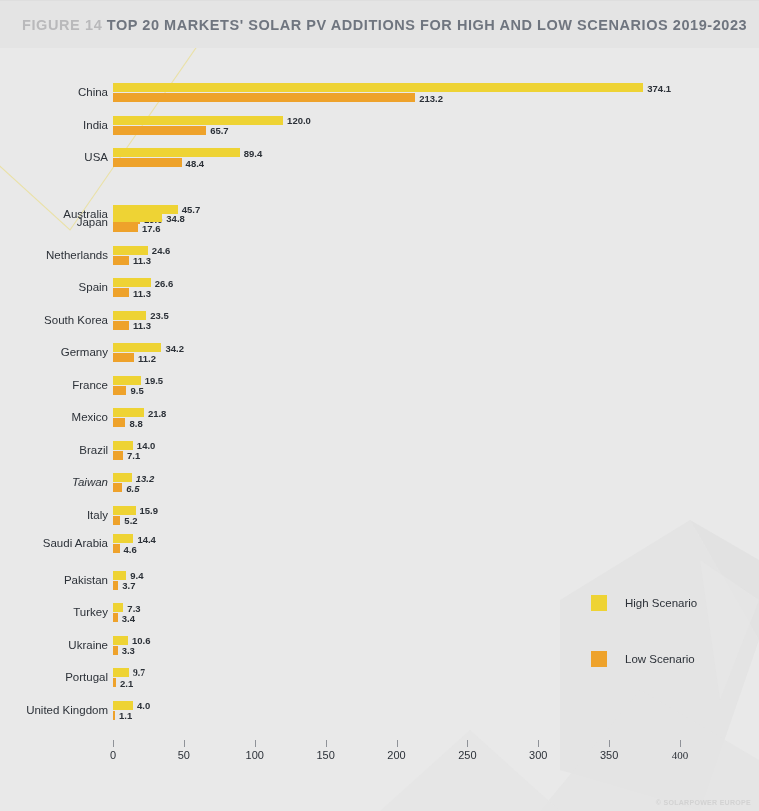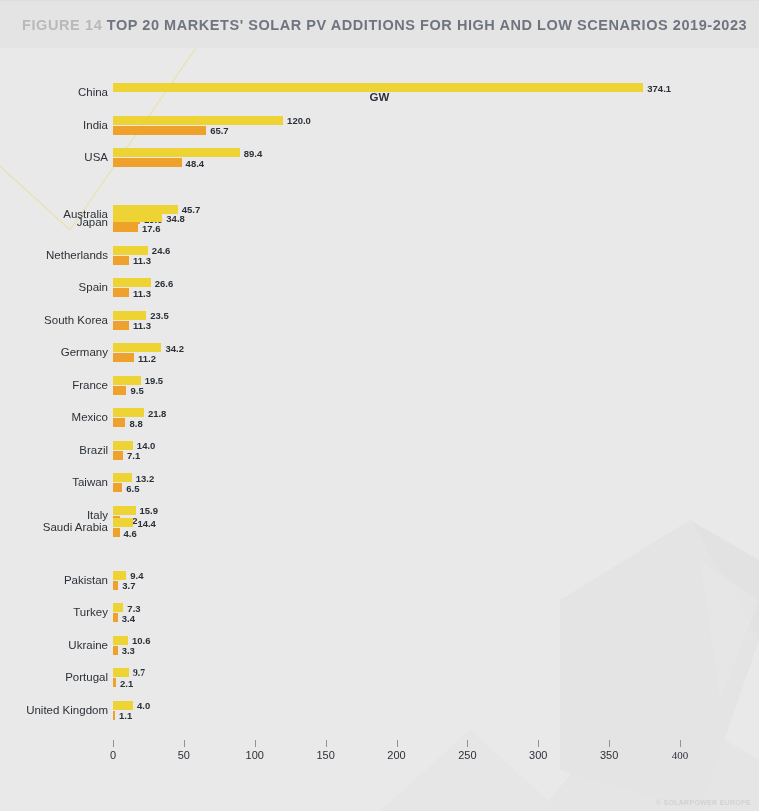--- a/index.html
+++ b/index.html
@@ -131,20 +131,23 @@
   </div>
 
   <div id="plot">
     <div id="rows">
         <div class="row" style="top: 33px;">
           <div class="cat-label">China</div>
           <div class="bars">
             <div class="bar high" style="width: 530.287px;">
               <span class="bar-val">374.1</span>
             </div>
+            <div class="bar low" style="width: 302.211px;">
+              <span class="bar-val">213.2</span>
+            </div>
           </div>
         </div>
         <div class="row" style="top: 65.5px;">
           <div class="cat-label">India</div>
           <div class="bars">
             <div class="bar high" style="width: 170.1px;">
               <span class="bar-val">120.0</span>
             </div>
             <div class="bar low" style="width: 93.1298px;">
               <span class="bar-val">65.7</span>
@@ -254,21 +257,21 @@
           <div class="cat-label">Brazil</div>
           <div class="bars">
             <div class="bar high" style="width: 19.845px;">
               <span class="bar-val">14.0</span>
             </div>
             <div class="bar low" style="width: 10.0642px;">
               <span class="bar-val">7.1</span>
             </div>
           </div>
         </div>
-        <div class="row" style="top: 423px;">
+        <div class="row" style="top: 423px; font-style: italic;">
           <div class="cat-label">Taiwan</div>
           <div class="bars">
             <div class="bar high" style="width: 18.711px;">
               <span class="bar-val">13.2</span>
             </div>
             <div class="bar low" style="width: 9.21375px;">
               <span class="bar-val">6.5</span>
             </div>
           </div>
         </div>
@@ -276,21 +279,21 @@
           <div class="cat-label">Italy</div>
           <div class="bars">
             <div class="bar high" style="width: 22.5383px;">
               <span class="bar-val">15.9</span>
             </div>
             <div class="bar low" style="width: 7.371px;">
               <span class="bar-val">5.2</span>
             </div>
           </div>
         </div>
-        <div class="row" style="top: 468px;">
+        <div class="row" style="top: 484px;">
           <div class="cat-label">Saudi Arabia</div>
           <div class="bars">
             <div class="bar high" style="width: 20.412px;">
               <span class="bar-val">14.4</span>
             </div>
             <div class="bar low" style="width: 6.5205px;">
               <span class="bar-val">4.6</span>
             </div>
           </div>
         </div>
@@ -364,18 +367,27 @@
         <div class="tick-label" style="left: 396.5px;">200</div>
         <div class="tick" style="left: 467.375px;"></div>
         <div class="tick-label" style="left: 467.375px;">250</div>
         <div class="tick" style="left: 538.25px;"></div>
         <div class="tick-label" style="left: 538.25px;">300</div>
         <div class="tick" style="left: 609.125px;"></div>
         <div class="tick-label" style="left: 609.125px;">350</div>
         <div class="tick" style="left: 680px;"></div>
         <div class="tick-label" style="left: 680px; font-family: Liberation Serif, serif;">400</div>
       </div>
-    <div id="axis-title">GW</div>
-
+
+    <div id="legend">
+      <div class="legend-item">
+        <span class="legend-swatch high"></span>
+        <span class="legend-label">High Scenario</span>
+      </div>
+      <div class="legend-item">
+        <span class="legend-swatch low"></span>
+        <span class="legend-label">Low Scenario</span>
+      </div>
+    </div>
   </div>
 
   <div id="credit">© SOLARPOWER EUROPE</div>
 </div>
 
 </body></html>

